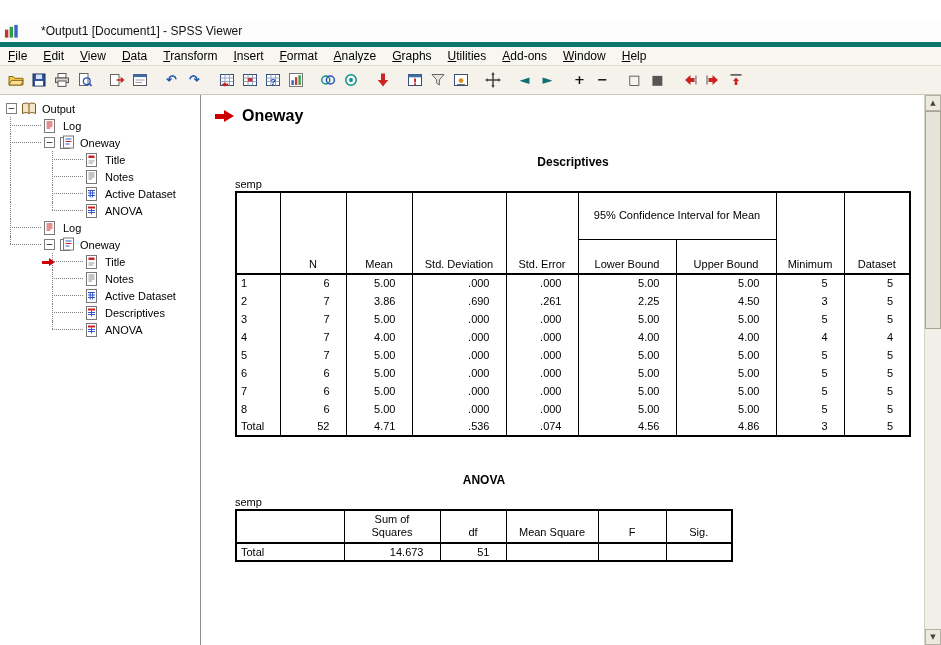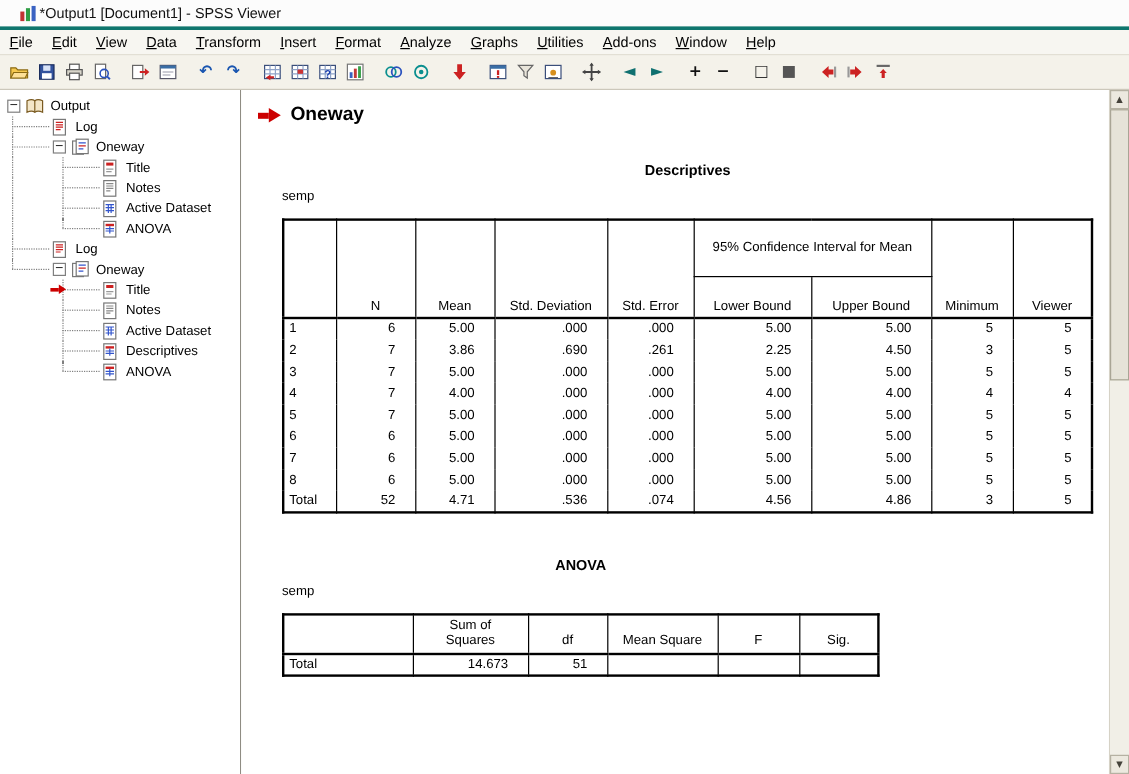--- a/index.html
+++ b/index.html
@@ -2,26 +2,26 @@
 <html><head>
 <meta charset="utf-8">
 <style>
   * { box-sizing: border-box; margin: 0; padding: 0; }
   html,body { width: 941px; height: 645px; overflow: hidden; }
   body { font-family: "Liberation Sans", sans-serif; background: #fff; color: #000; }
 
   .window { width: 941px; height: 645px; display: flex; flex-direction: column; background: #fff; }
 
   
-  .titlebar { height: 22px; flex: none; display: flex; align-items: center; gap: 2px; padding-left: 16px; background: #fcfcfc; }
+  .titlebar { height: 22px; flex: none; display: flex; align-items: center; gap: 22px; padding-left: 4px; background: #fcfcfc; margin-top: 20px; }
   .titlebar .title-text { font-size: 12px; color: #111; }
   .app-icon { width: 15px; height: 15px; flex: none; }
 
   
-  .menubar { height: 23px; flex: none; display: flex; align-items: center; background: #f7f6f1; border-top: 3px solid #0f766e; }
+  .menubar { height: 23px; flex: none; display: flex; align-items: center; background: #f7f6f1; border-top: 5px solid #0f766e; }
   .menu-item { font-size: 12px; padding: 3px 8px; cursor: default; }
   .menu-item u { text-decoration: underline; }
 
   
   .toolbar { height: 30px; flex: none; display: flex; align-items: center; background: #f4f2ea; border-top: 1px solid #e2dfd4; border-bottom: 1px solid #ccc8bb; padding: 0 4px; }
   .tb-btn { width: 23px; height: 22px; border: 1px solid transparent; background: transparent; padding: 0; display: flex; align-items: center; justify-content: center; flex: none; }
   .tb-sep { width: 9px; flex: none; }
   .sicon { width: 16px; height: 16px; display: block; }
   .gicon { display: inline-block; width: 16px; height: 16px; font: bold 13px/16px "DejaVu Sans", sans-serif; text-align: center; }
 
@@ -54,21 +54,21 @@
 
   
   .heading-row { display: flex; align-items: center; gap: 8px; margin-left: 2px; }
   .page-title { font-size: 16px; font-weight: bold; }
   .dataset-line { margin: 56px 0 0 4px; font: 12px "Liberation Mono", monospace; }
   .obscured { filter: blur(2px); color: #444; }
   .table-block { margin-left: 22px; }
   .block-desc { margin-top: 30px; width: 676px; }
   .block-anova { margin-top: 36px; width: 498px; }
   .tbl-title { font-size: 12px; font-weight: bold; text-align: center; width: 100%; }
-  .tbl-caption { font-size: 11px; margin: 9px 0 12px 0; }
+  .tbl-caption { font-size: 11px; margin: 9px 0 1px 0; }
 
   
   .spss-table { border-collapse: collapse; table-layout: fixed; font-size: 11px; background: #fff; border: 2px solid #000; }
   .spss-table th, .spss-table td { border-left: 1px solid #000; border-right: 1px solid #000; font-weight: normal; overflow: hidden; }
   th.hspan { vertical-align: bottom; text-align: center; padding: 2px 2px 3px; border-bottom: 2px solid #000; }
   th.stub-h { border-bottom: 2px solid #000; }
   th.ci-h { text-align: center; vertical-align: middle; border-bottom: 1px solid #000; padding: 16px 6px; height: 34px; line-height: 1.25; }
   th.ci-sub { text-align: center; vertical-align: bottom; padding: 18px 2px 3px; border-bottom: 2px solid #000; height: 17px; }
   th.a-h { vertical-align: bottom; text-align: center; padding: 2px 2px 3px; border-bottom: 2px solid #000; height: 30px; line-height: 1.2; }
   .narrow { display: inline-block; width: 58px; }
@@ -447,21 +447,21 @@
               </colgroup>
               <thead>
                 <tr>
                   <th class="stub-h" rowspan="2"></th>
                   <th class="hspan" rowspan="2">N</th>
                   <th class="hspan" rowspan="2">Mean</th>
                   <th class="hspan" rowspan="2">Std. Deviation</th>
                   <th class="hspan" rowspan="2">Std. Error</th>
                   <th class="ci-h" colspan="2">95% Confidence Interval for Mean</th>
                   <th class="hspan" rowspan="2">Minimum</th>
-                  <th class="hspan" rowspan="2">Viewer</th>
+                  <th class="hspan" rowspan="2">Dataset</th>
                 </tr>
                 <tr>
                   <th class="ci-sub">Lower Bound</th>
                   <th class="ci-sub">Upper Bound</th>
                 </tr>
               </thead>
               <tbody>
                 <tr>
                   <td class="stub">1</td>
                   <td class="num">6</td>

